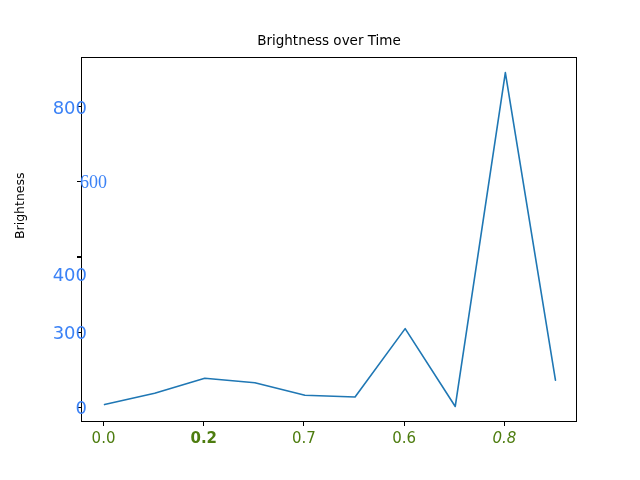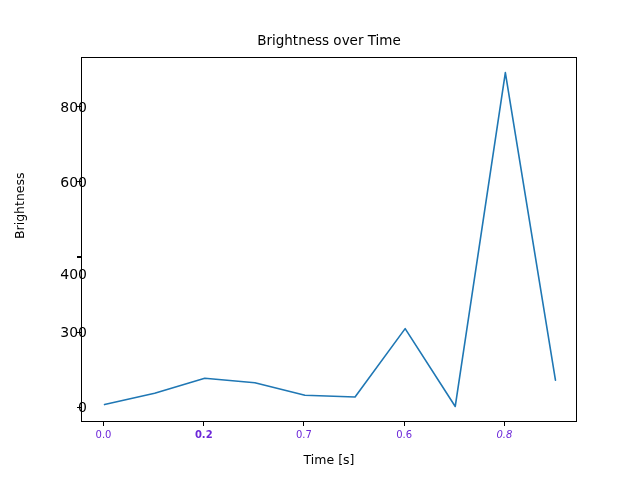--- a/index.html
+++ b/index.html
@@ -43,29 +43,29 @@
   #plot-svg {
     position: absolute;
     left: 0;
     top: 0;
     width: 496px;
     height: 365px;
     display: block;
   }
   .xtick-label {
     position: absolute;
-    font-size: 10px;
-    color: #6d28d9;
+    font-size: 15px;
+    color: #4d7c0f;
     transform: translateX(-50%);
     white-space: nowrap;
   }
   .ytick-label {
     position: absolute;
-    font-size: 14px;
-    color: #000000;
+    font-size: 18px;
+    color: #3b82f6;
     transform: translateY(-50%);
     white-space: nowrap;
   }
   .xtick-mark {
     position: absolute;
     width: 1.1px;
     height: 4px;
     background: #000000;
   }
   .ytick-mark {
@@ -97,21 +97,20 @@
 </style>
 </head>
 <body>
 
 <div id="figure">
 
   <div id="chart-title">Brightness over Time</div>
 
   <div id="ylabel">Brightness</div>
 
-  <div id="xlabel">Time [s]</div>
 
   <div id="plot-area">
     <svg id="plot-svg" viewBox="0 0 496 365" preserveAspectRatio="none">
       <polyline id="data-line" fill="none" stroke="#1f77b4" stroke-width="1.6" stroke-linejoin="round" stroke-linecap="round" points="22.55,346.58 72.65,335.30 122.75,320.27 172.85,324.78 222.95,337.18 273.05,339.06 323.15,270.65 373.25,348.46 423.35,14.66 473.45,322.15"></polyline>
     </svg>
   </div>
 
   <div id="tick-layer">
       <div class="xtick-mark" style="left: 102.995px; top: 422px;"></div>
       <div class="xtick-label" style="left: 103.545px; top: 429px;">0.0</div>
@@ -123,18 +122,18 @@
       <div class="xtick-label" style="left: 404.152px; top: 429px;">0.6</div>
       <div class="xtick-mark" style="left: 503.804px; top: 422px;"></div>
       <div class="xtick-label" style="left: 504.354px; top: 429px; font-style: italic;">0.8</div>
       <div class="ytick-mark" style="left: 77px; top: 406.79px;"></div>
       <div class="ytick-label" style="right: 567px; top: 407.34px;">0</div>
       <div class="ytick-mark" style="left: 77px; top: 331.61px;"></div>
       <div class="ytick-label" style="right: 567px; top: 332.16px;">300</div>
       <div class="ytick-mark" style="left: 77px; top: 256.429px;"></div>
       <div class="ytick-label" style="right: 567px; top: 274px;">400</div>
       <div class="ytick-mark" style="left: 77px; top: 181.249px;"></div>
-      <div class="ytick-label" style="right: 567px; top: 181.799px;">600</div>
+      <div class="ytick-label" style="right: 547px; top: 181.799px; font-family: Liberation Serif, serif;">600</div>
       <div class="ytick-mark" style="left: 77px; top: 106.069px;"></div>
       <div class="ytick-label" style="right: 567px; top: 106.619px;">800</div>
     </div>
 
 </div>
 
 </body></html>

